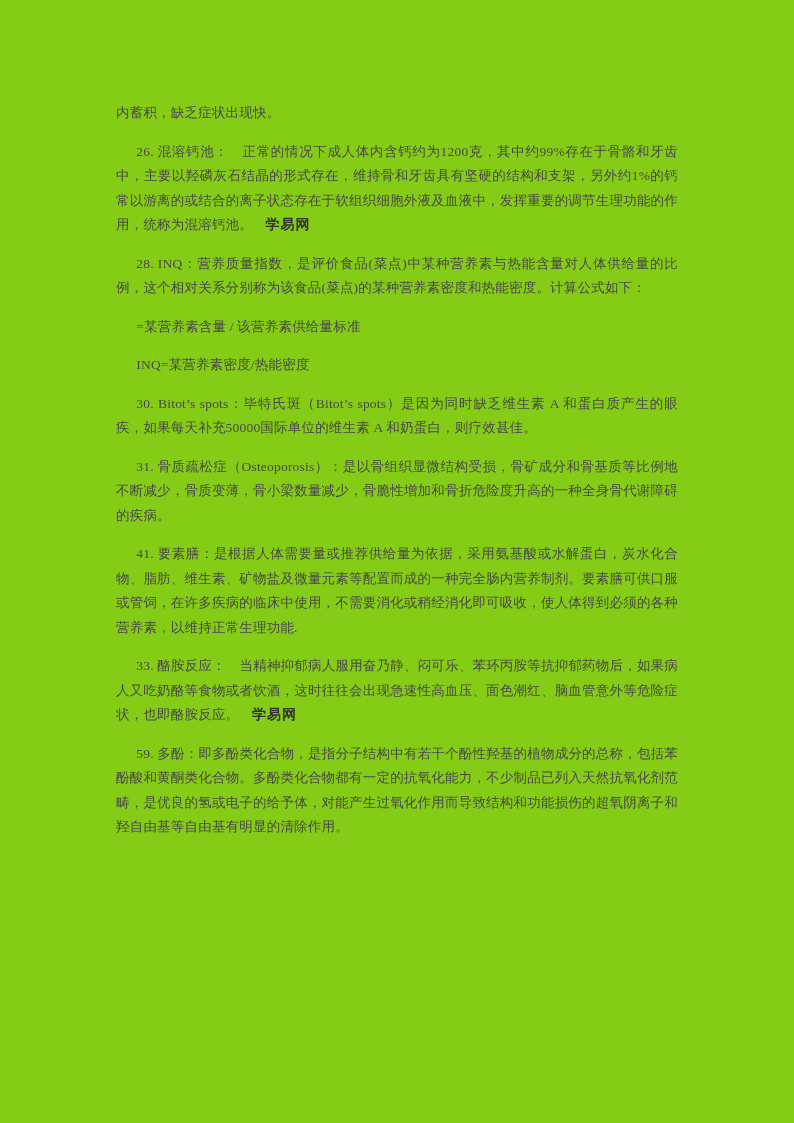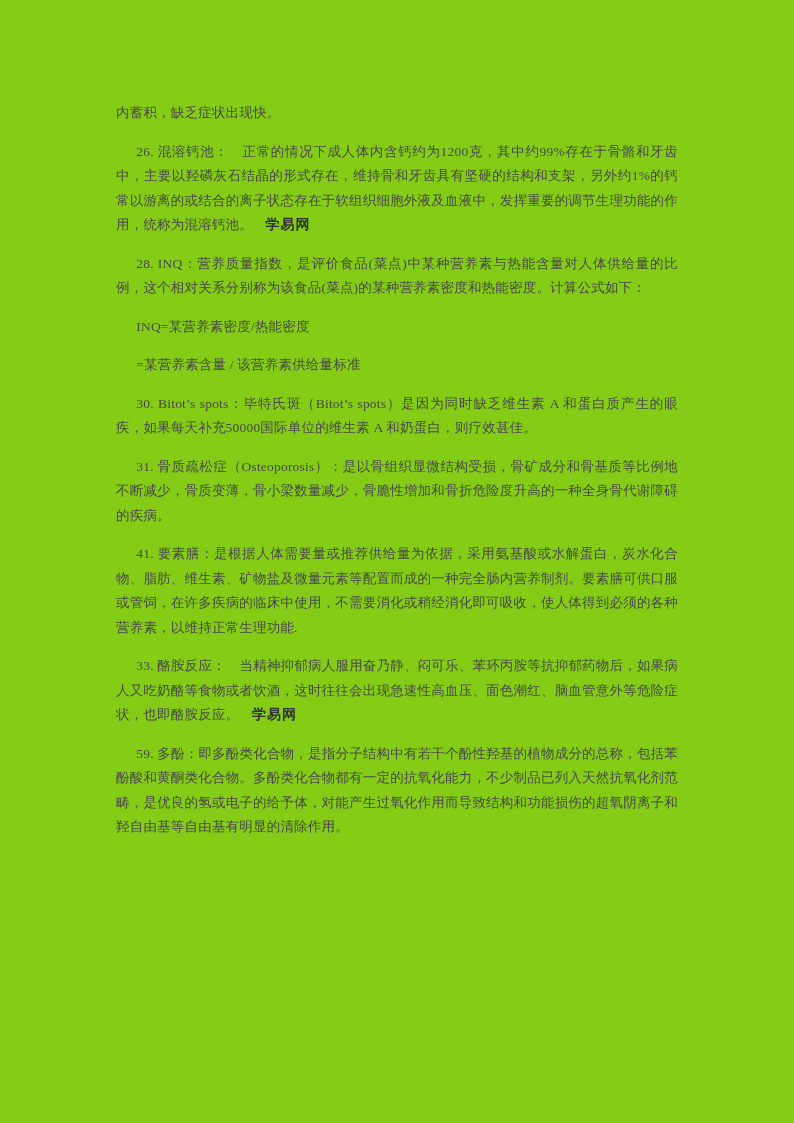--- a/index.html
+++ b/index.html
@@ -45,23 +45,23 @@
 
 <div class="page">
 
   <p class="para"><span>内蓄积，缺乏症状出现快。</span></p>
 
   <p class="para indent"><span>26. 混溶钙池：　正常的情况下成人体内含钙约为1200克，其中约99%存在于骨骼和牙齿中，主要以羟磷灰石结晶的形式存在，维持骨和牙齿具有坚硬的结构和支架，另外约1%的钙常以游离的或结合的离子状态存在于软组织细胞外液及血液中，发挥重要的调节生理功能的作用，统称为混溶钙池。</span><span class="wm">学易网</span></p>
 
 
   <p class="para indent"><span>28. INQ：营养质量指数，是评价食品(菜点)中某种营养素与热能含量对人体供给量的比例，这个相对关系分别称为该食品(菜点)的某种营养素密度和热能密度。计算公式如下：</span></p>
 
+  <p class="para indent formula"><span>=某营养素含量 / 该营养素供给量标准</span></p>
+
   <p class="para indent formula"><span>INQ=某营养素密度/热能密度</span></p>
-
-  <p class="para indent formula"><span>=某营养素含量 / 该营养素供给量标准</span></p>
 
 
 
   <p class="para indent"><span>30. Bitot’s spots：毕特氏斑（Bitot’s spots）是因为同时缺乏维生素 A 和蛋白质产生的眼疾，如果每天补充50000国际单位的维生素 A 和奶蛋白，则疗效甚佳。</span></p>
 
   <p class="para indent"><span>31. 骨质疏松症（Osteoporosis）：是以骨组织显微结构受损，骨矿成分和骨基质等比例地不断减少，骨质变薄，骨小梁数量减少，骨脆性增加和骨折危险度升高的一种全身骨代谢障碍的疾病。</span></p>
 
   <p class="para indent"><span>41.  要素膳：是根据人体需要量或推荐供给量为依据，采用氨基酸或水解蛋白，炭水化合物、脂肪、维生素、矿物盐及微量元素等配置而成的一种完全肠内营养制剂。要素膳可供口服或管饲，在许多疾病的临床中使用，不需要消化或稍经消化即可吸收，使人体得到必须的各种营养素，以维持正常生理功能.</span></p>
 
   <p class="para indent"><span>33. 酪胺反应：　当精神抑郁病人服用奋乃静、闷可乐、苯环丙胺等抗抑郁药物后，如果病人又吃奶酪等食物或者饮酒，这时往往会出现急速性高血压、面色潮红、脑血管意外等危险症状，也即酪胺反应。</span><span class="wm">学易网</span></p>

